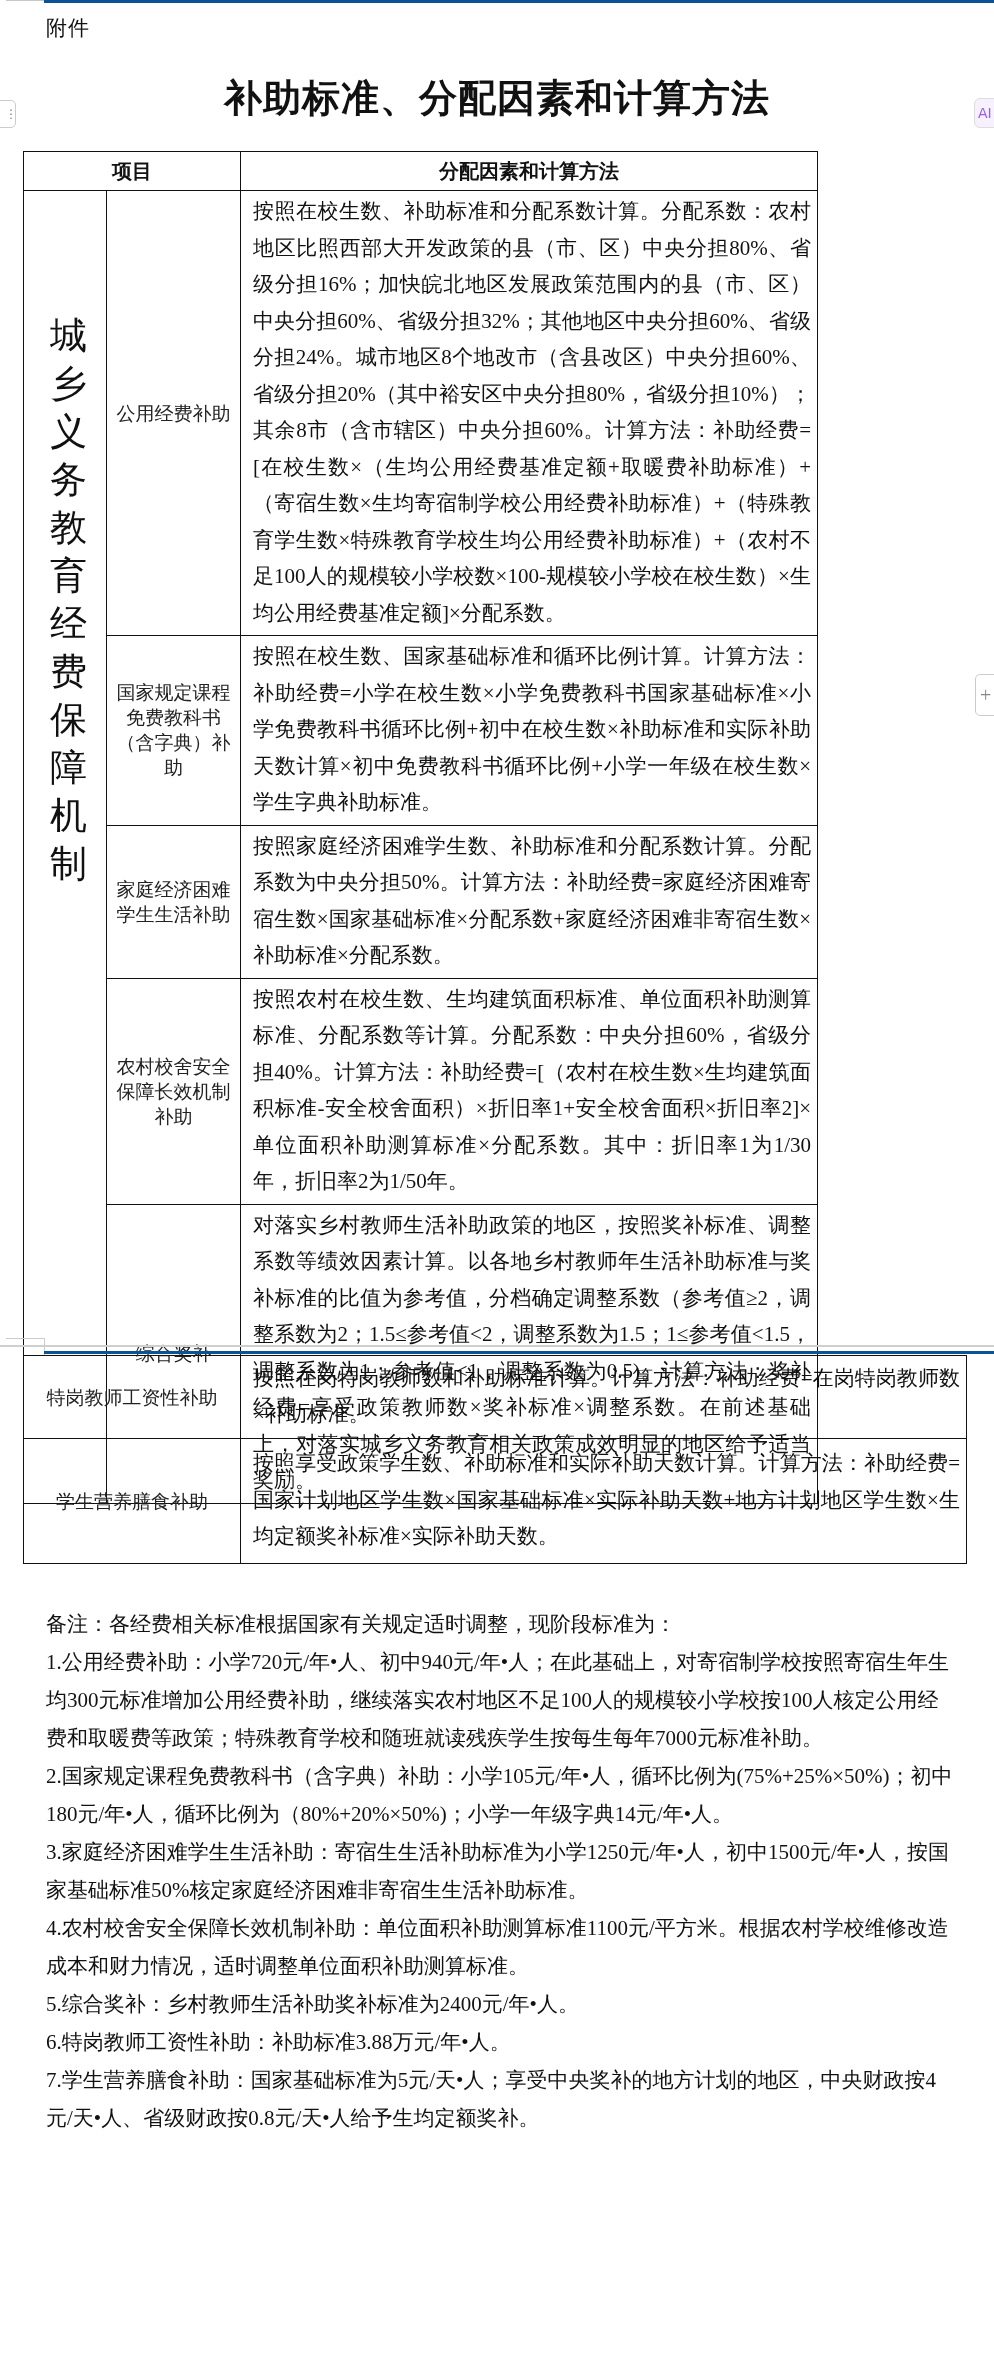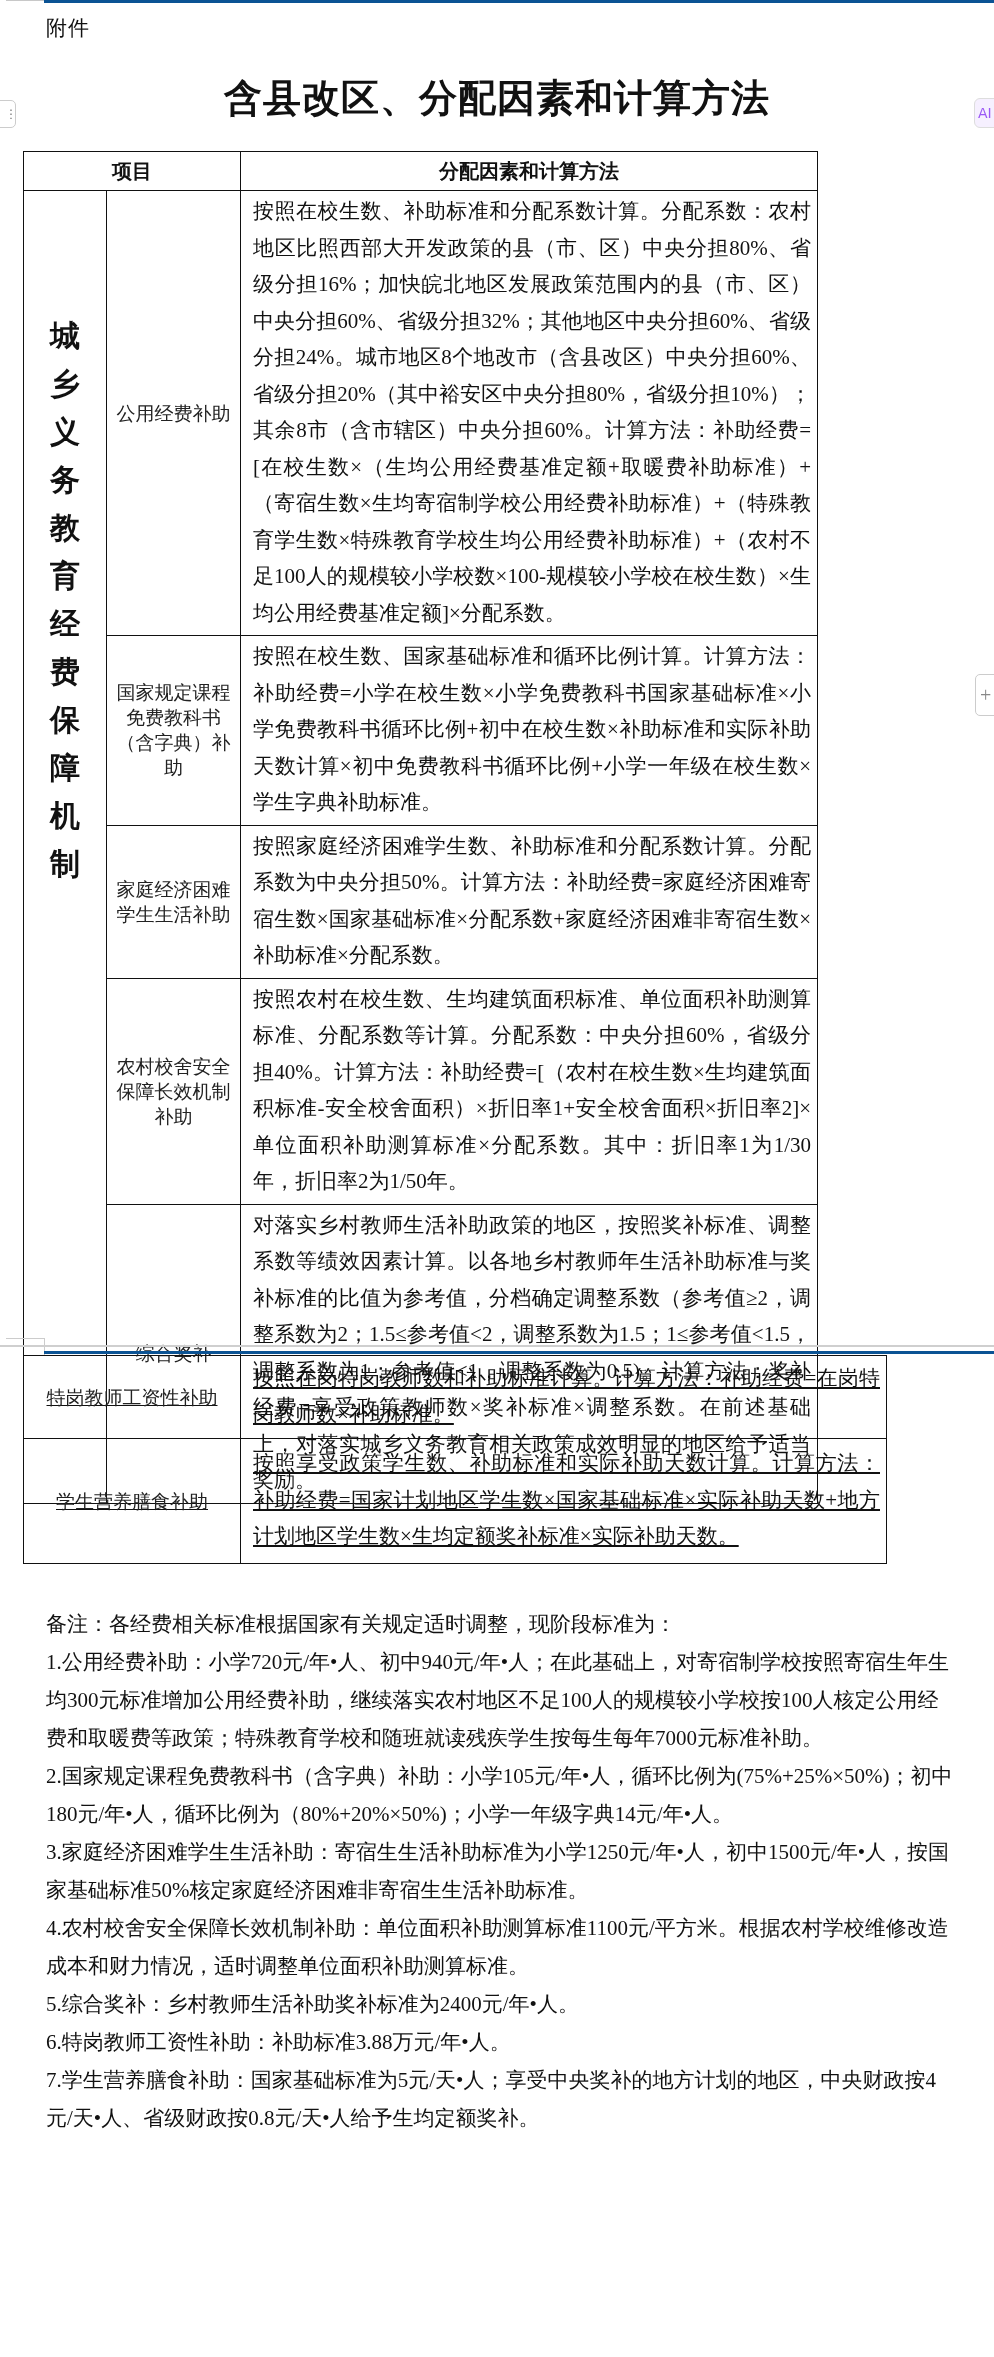--- a/index.html
+++ b/index.html
@@ -32,29 +32,29 @@
   }
   .add-button {
     position: absolute; top: 674px; left: 975px; width: 26px; height: 42px;
     border: 1px solid #ccc; border-radius: 5px; background: #fff;
     color: #888; font-size: 20px; display: flex; align-items: center; padding-left: 4px; box-sizing: border-box;
   }
 
   table.grid { position: absolute; border-collapse: collapse; table-layout: fixed; }
   table.grid td, table.grid th { border: 1.5px solid #111; vertical-align: middle; }
   .t1 { top: 151px; left: 23px; width: 795px; }
-  .t2 { top: 1355px; left: 23px; width: 864px; text-decoration: underline; }
+  .t2 { top: 1355px; left: 23px; width: 944px; }
 
   .hdr {
     font-family: "DejaVu Sans", sans-serif; font-weight: bold; font-size: 20px;
     height: 36px; text-align: center;
   }
   .cat-cell { text-align: center; width: 80px; }
   .cat-text {
-    font-family: "DejaVu Serif", serif; font-weight: bold; font-size: 30px;
+    font-family: "DejaVu Serif", serif; font-weight: normal; font-size: 37px;
     line-height: 48px; display: inline-block; width: 30px; word-break: break-all; margin-top: 120px; text-align: center;
   }
   .item-cell {
     width: 130px; font-family: "DejaVu Sans", sans-serif; font-size: 19px;
     line-height: 25px; text-align: center; padding: 12px 1px; color: #222; word-break: break-all;
   }
   .item-wide { width: 210px; }
   .method-cell {
     font-family: "Liberation Serif", "DejaVu Serif", serif; font-size: 21px;
     line-height: 36.5px; padding: 2px 6px 4px 12px; text-align: justify; color: #111;
@@ -68,21 +68,21 @@
     font-family: "Liberation Serif", "DejaVu Serif", serif; font-size: 21px; color: #111; }
   .notes p { margin: 0; line-height: 38px; white-space: nowrap; }
 </style>
 </head>
 <body>
 
 <div class="page-top-gray"></div>
 <div class="page-top-line"></div>
 
 <div class="attachment-label">附件</div>
-<div class="doc-title">含县改区、分配因素和计算方法</div>
+<div class="doc-title">补助标准、分配因素和计算方法</div>
 
 <div class="side-handle">⋮⋮</div>
 <div class="ai-button">AI</div>
 <div class="add-button">+</div>
 
 <table class="grid t1">
   <colgroup>
     <col style="width:83px">
       <col style="width:134px">
       <col>

